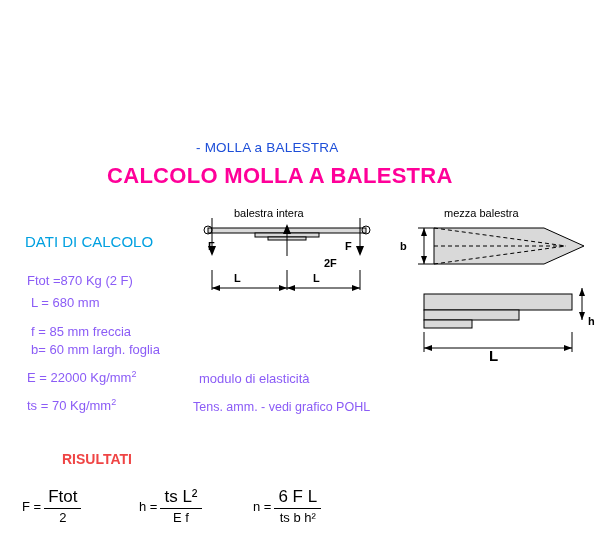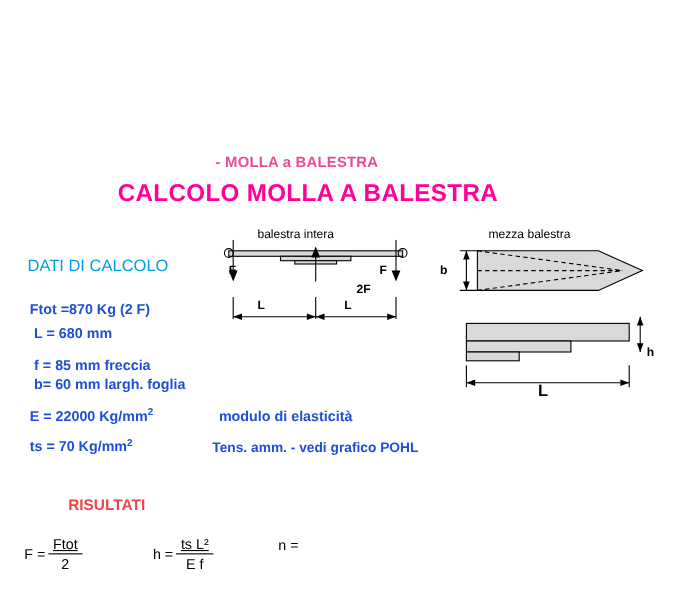--- a/index.html
+++ b/index.html
@@ -13,22 +13,22 @@
     font-family: "Liberation Sans", sans-serif;
     position: relative;
     overflow: hidden;
   }
   .abs { position: absolute; }
 
   
   #subtitle {
     left: 196px; top: 140px;
     font-size: 13.5px;
-    color: #ec4899;
-    font-weight: bold;
+    color: #1d4ed8;
+    font-weight: normal;
     letter-spacing: 0.2px;
     white-space: nowrap;
   }
   #maintitle {
     left: 107px; top: 163px;
     font-size: 22px;
     color: #ff0099;
     font-weight: bold;
     letter-spacing: 0.3px;
     white-space: nowrap;
@@ -47,23 +47,22 @@
     font-size: 14px;
     color: #ef4444;
     font-weight: bold;
     white-space: nowrap;
     padding-left: 36px;
   }
 
   
   .dataline {
     font-size: 13px;
-    color: #1d4ed8;
-    white-space: nowrap;
-    font-weight: bold;
+    color: #8b5cf6;
+    white-space: nowrap;
   }
   .sup { font-size: 9px; vertical-align: super; }
 
   
   .drawlabel {
     font-size: 11px;
     color: #000000;
     white-space: nowrap;
   }
   .drawlabel.bold { font-weight: bold; }
@@ -75,22 +74,21 @@
     white-space: nowrap;
   }
   .frac {
     display: inline-block;
     text-align: center;
     vertical-align: middle;
   }
   .frac .num {
     display: block;
     padding: 0 4px 1px 4px;
-    font-size: 13px;
-    text-decoration: underline;
+    font-size: 17px;
   }
   .frac .den {
     display: block;
     border-top: 1px solid #000;
     padding: 1px 4px 0 4px;
     font-size: 13px;
   }
   .lead {
     display: inline-block;
     vertical-align: middle;
@@ -204,14 +202,14 @@
 
 <div class="abs formula" style="left:22px; top:487px;">
   <span class="lead">F =</span><span class="frac"><span class="num">Ftot</span><span class="den">2</span></span>
 </div>
 
 <div class="abs formula" style="left:139px; top:487px;">
   <span class="lead">h =</span><span class="frac"><span class="num">ts L²</span><span class="den">E f</span></span>
 </div>
 
 <div class="abs formula" style="left:253px; top:487px;">
-  <span class="lead">n =</span>
+  <span class="lead">n =</span><span class="frac"><span class="num">6 F L</span><span class="den">ts  b  h²</span></span>
 </div>
 
 </body></html>

